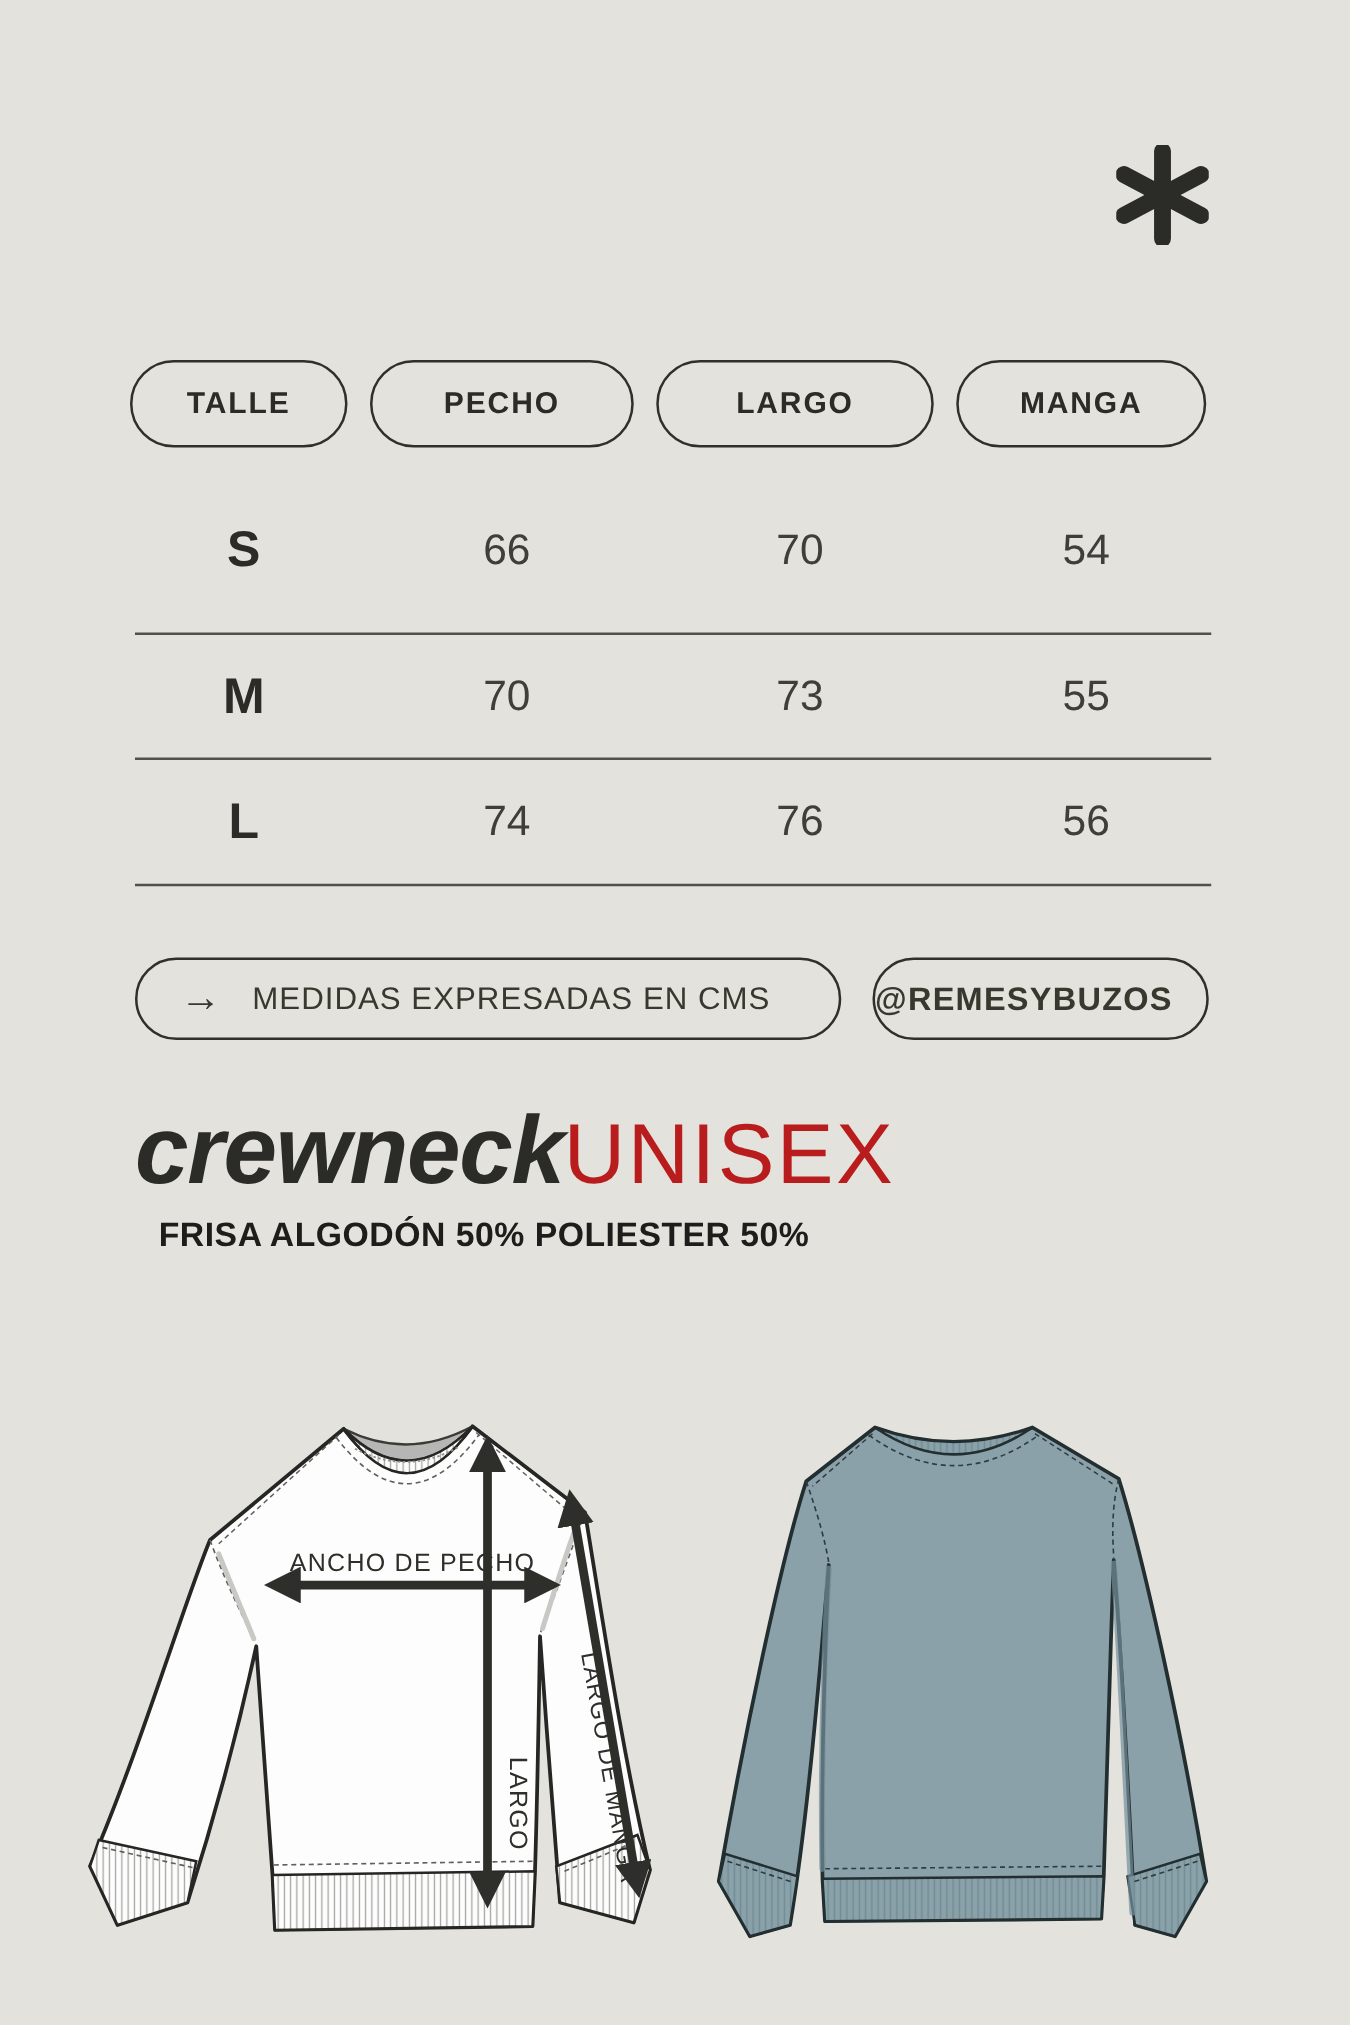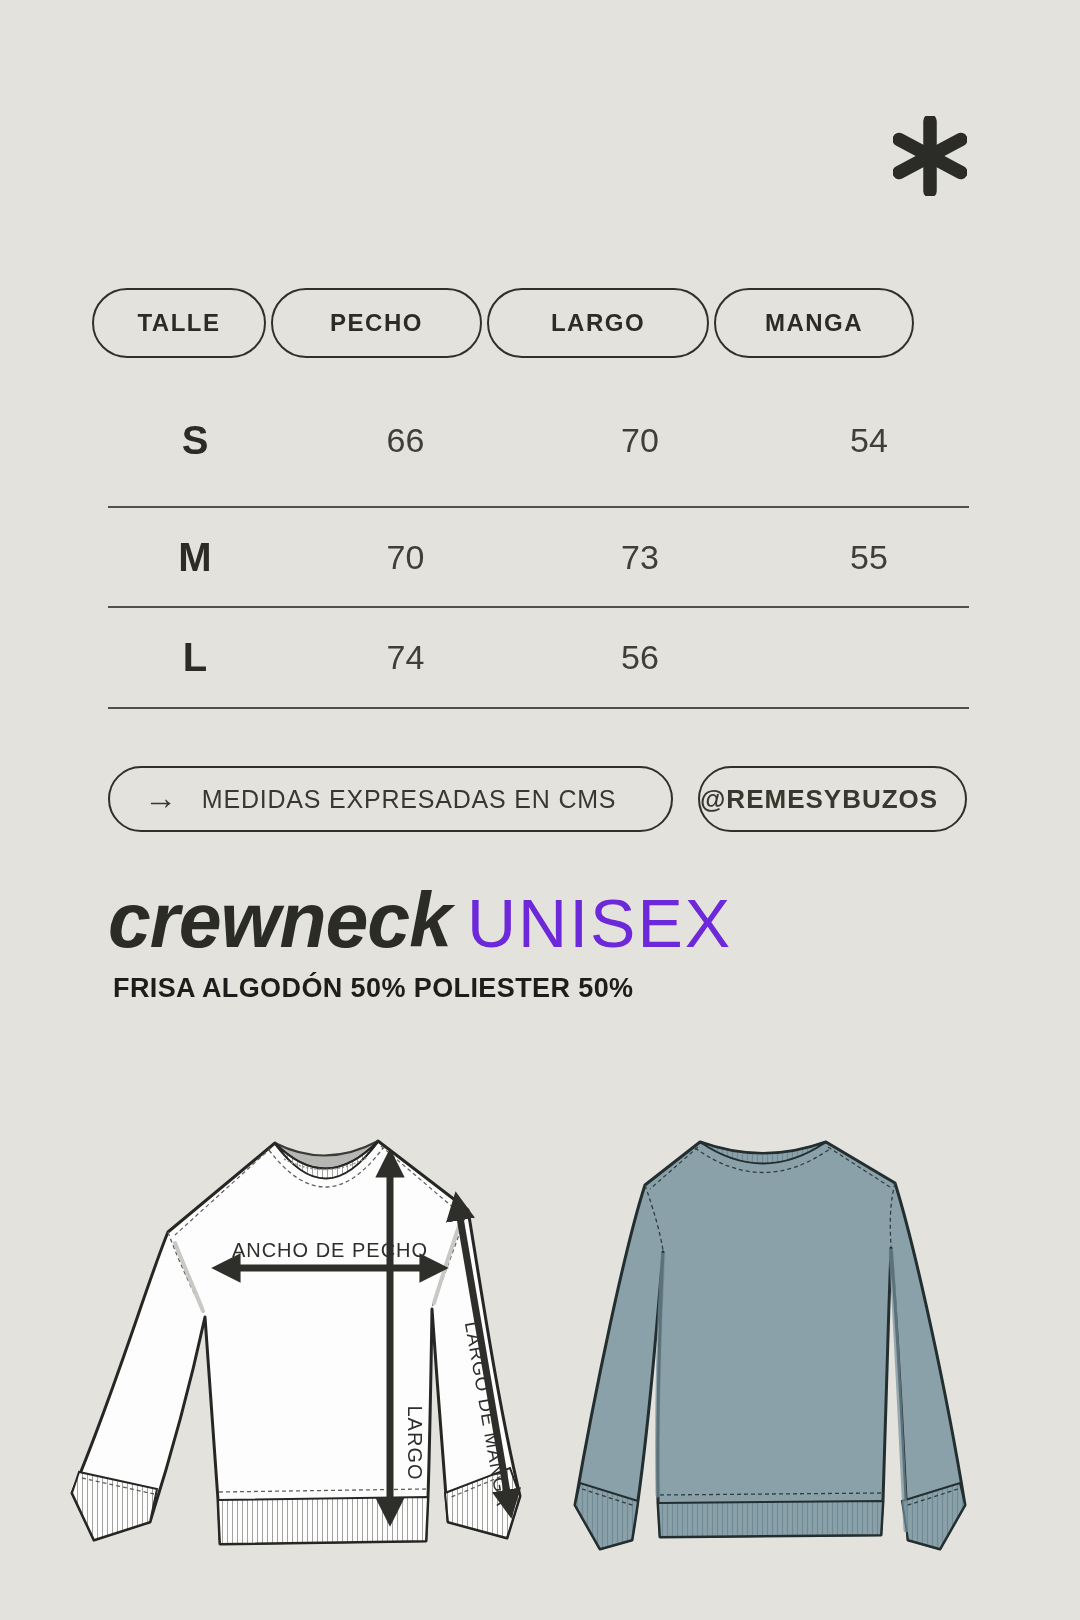--- a/index.html
+++ b/index.html
@@ -7,21 +7,21 @@
     position:relative;width:1080px;height:1620px;margin:0 auto;
     background:#e3e2dc;overflow:hidden;
     font-family:"Liberation Sans",sans-serif;color:#2b2b28;
   }
   
   .title{position:absolute;left:106px;top:100px;font-size:95px;line-height:1;letter-spacing:-2px;white-space:nowrap;}
   .title .bold{font-weight:700;}
   .title .light{font-weight:400;margin-left:14px;}
   .asterisk{position:absolute;left:893px;top:116px;}
   
-  .pill-row{position:absolute;left:92px;top:288px;display:flex;gap:5px;}
+  .pill-row{position:absolute;left:104px;top:288px;display:flex;gap:18px;}
   .pill{height:70px;border:2.5px solid #2f2f2c;border-radius:40px;
         display:flex;align-items:center;justify-content:center;
         font-weight:700;font-size:24px;letter-spacing:1.5px;box-sizing:border-box;}
   .pill.w1{width:174px}.pill.w2{width:211px}.pill.w3{width:222px}.pill.w4{width:200px}
   
   .size-table{position:absolute;left:108px;top:358px;width:861px;}
   .t-row{display:grid;grid-template-columns:174px 211px 222px 200px;column-gap:18px;
          align-items:center;border-bottom:2px solid #51514c;}
   .t-row.r1{height:150px;padding-top:16px;box-sizing:border-box;}
   .t-row.r2{height:98px;}
@@ -32,22 +32,22 @@
   .note-row{position:absolute;left:108px;top:766px;display:flex;gap:25px;}
   .note-pill{height:66px;border:2.5px solid #2f2f2c;border-radius:36px;box-sizing:border-box;
              display:flex;align-items:center;font-size:25px;letter-spacing:.8px;color:#38382f;}
   .note-pill.units{width:565px;padding-left:34px;gap:24px;justify-content:flex-start;}
   .note-pill.handle{width:269px;justify-content:flex-start;font-size:26px;letter-spacing:1px;font-weight:bold;}
   .arrow-glyph{font-size:33px;line-height:1;transform:translateY(-2px);}
   
   .product{position:absolute;left:108px;top:882px;}
   .product-name{white-space:nowrap;line-height:1;}
   .product-name .bold{font-weight:700;font-size:77px;letter-spacing:-1px;font-style:italic;}
-  .product-name .light{font-weight:400;font-size:68px;letter-spacing:2px;margin-left:16px;color:#6d28d9;}
-  .material{margin-top:14px;margin-left:5px;font-size:27px;font-weight:700;letter-spacing:.4px;color:#1d1d1b;}
+  .product-name .light{font-weight:400;font-size:68px;letter-spacing:2px;color:#b91c1c;}
+  .material{margin-top:14px;margin-left:19px;font-size:27px;font-weight:700;letter-spacing:.4px;color:#1d1d1b;}
   
   .garment{position:absolute;}
   .garment.front{left:60px;top:1085px;}
   .garment.back{left:550px;top:1085px;}
   .measure-label{font-family:"Liberation Sans",sans-serif;font-size:20px;letter-spacing:1px;fill:#2e2e2b;}
   .measure-label.small{font-size:19px;}
 </style>
 </head>
 <body>
 
@@ -78,20 +78,21 @@
     </div>
     <div class="t-row r2">
       <div class="t-cell size">M</div>
       <div class="t-cell">70</div>
       <div class="t-cell">73</div>
       <div class="t-cell">55</div>
     </div>
     <div class="t-row r3">
       <div class="t-cell size">L</div>
       <div class="t-cell">74</div>
+      <div class="t-cell">76</div>
       <div class="t-cell">56</div>
     </div>
   </div>
 
   <div class="note-row">
     <div class="note-pill units">
       <span class="arrow-glyph">→</span>
       <span>MEDIDAS EXPRESADAS EN CMS</span>
     </div>
     <div class="note-pill handle">

